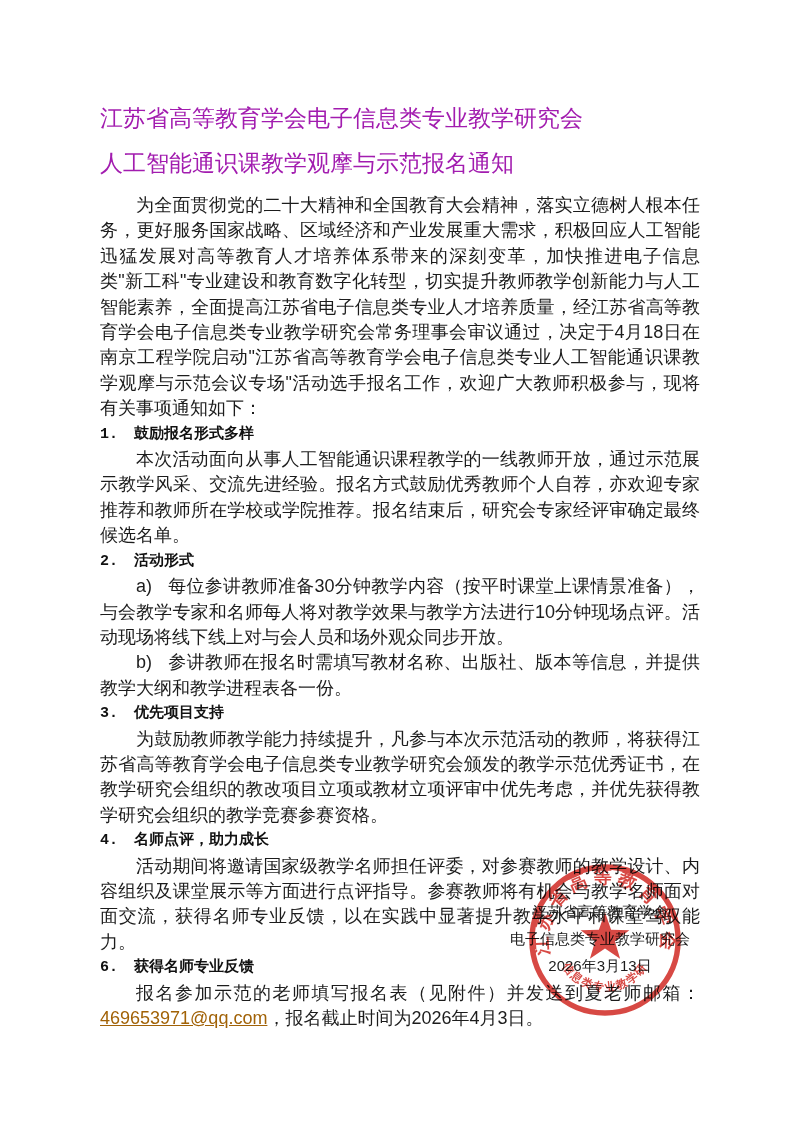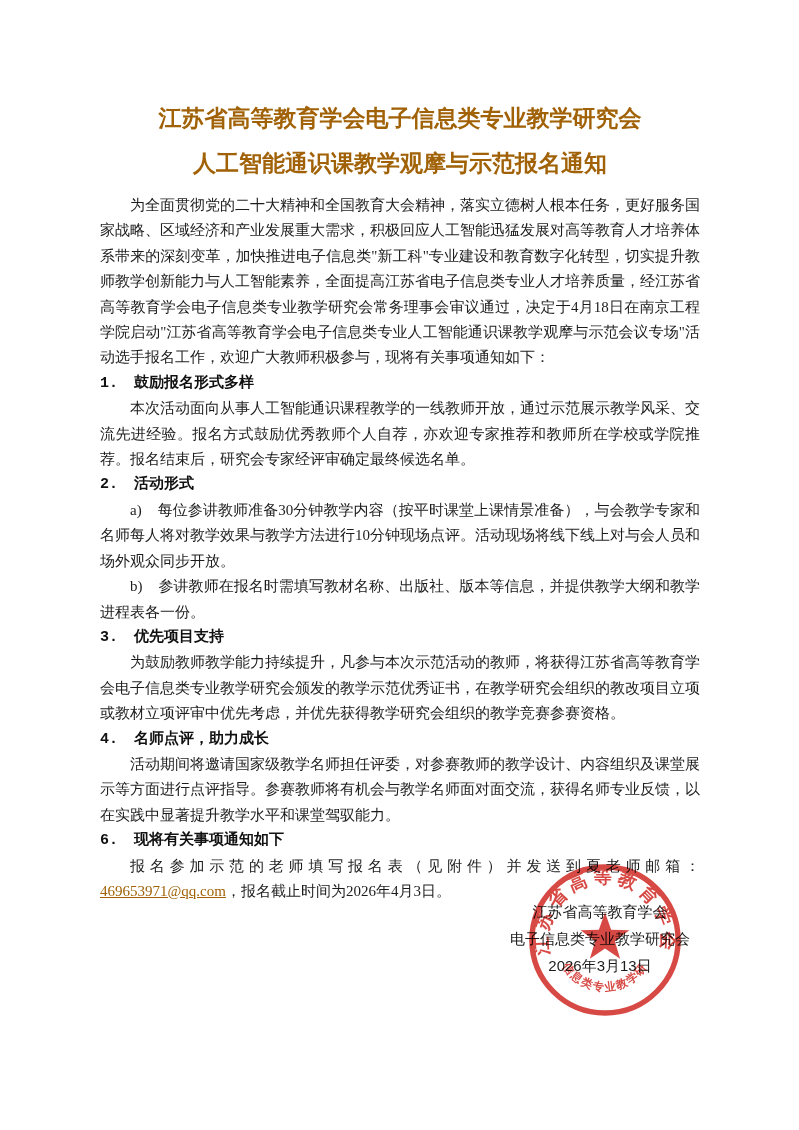--- a/index.html
+++ b/index.html
@@ -11,32 +11,30 @@
     font-family:"Liberation Sans","DejaVu Sans",sans-serif;
     color:#1c1c1c;
     overflow:hidden;
   }
   .content{
     position:absolute;
     left:100px;top:96px;width:600px;
   }
   .doc-title{
     font-size:23px;
-    font-weight:bold;
-    text-align:center;
+    font-weight:normal;
     line-height:45px;
     margin:0;
-    color:#a16207;
+    color:#a21caf;
   }
   .body-text{
-    font-size:15px;
+    font-size:18px;
     line-height:25.4px;
     text-align:justify;
     margin:0;
-    font-family:Liberation Serif, serif;
   }
   p.para{ text-indent:2em; }
   .sec-heading{
     font-size:15px;
     font-weight:bold;
     line-height:25.4px;
     margin:0;
     color:#111;
     font-family:Liberation Mono, monospace;
   }
@@ -99,21 +97,21 @@
     </div>
     <p class="body-text para">为鼓励教师教学能力持续提升，凡参与本次示范活动的教师，将获得江苏省高等教育学会电子信息类专业教学研究会颁发的教学示范优秀证书，在教学研究会组织的教改项目立项或教材立项评审中优先考虑，并优先获得教学研究会组织的教学竞赛参赛资格。</p>
 
     <div class="sec-heading">
       <span class="num">4.</span><span>名师点评，助力成长</span>
     </div>
     <p class="body-text para">活动期间将邀请国家级教学名师担任评委，对参赛教师的教学设计、内容组织及课堂展示等方面进行点评指导。参赛教师将有机会与教学名师面对面交流，获得名师专业反馈，以在实践中显著提升教学水平和课堂驾驭能力。</p>
 
 
     <div class="sec-heading">
-      <span class="num">6.</span><span>现将有关事项通知如下</span>
+      <span class="num">6.</span><span>获得名师专业反馈</span>
     </div>
     <p class="body-text para">
       <span>报名参加示范的老师填写报名表（见附件）并发送到夏老师邮箱：</span><a class="email-link">469653971@qq.com</a><span>，报名截止时间为2026年4月3日。</span>
     </p>
   </div>
 
   <div class="signature">
     <div>江苏省高等教育学会</div>
     <div>电子信息类专业教学研究会</div>
     <div>2026年3月13日</div>

